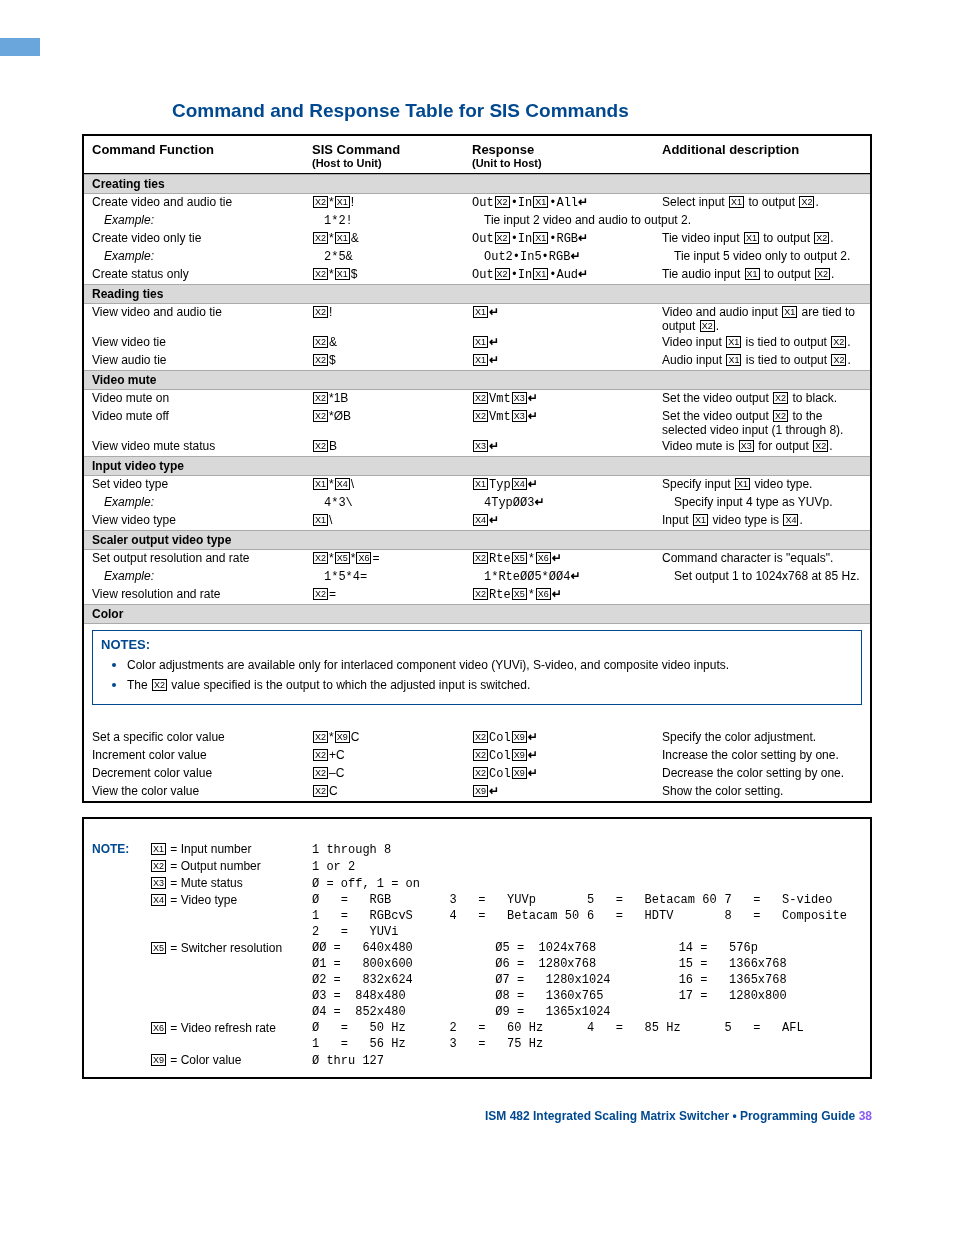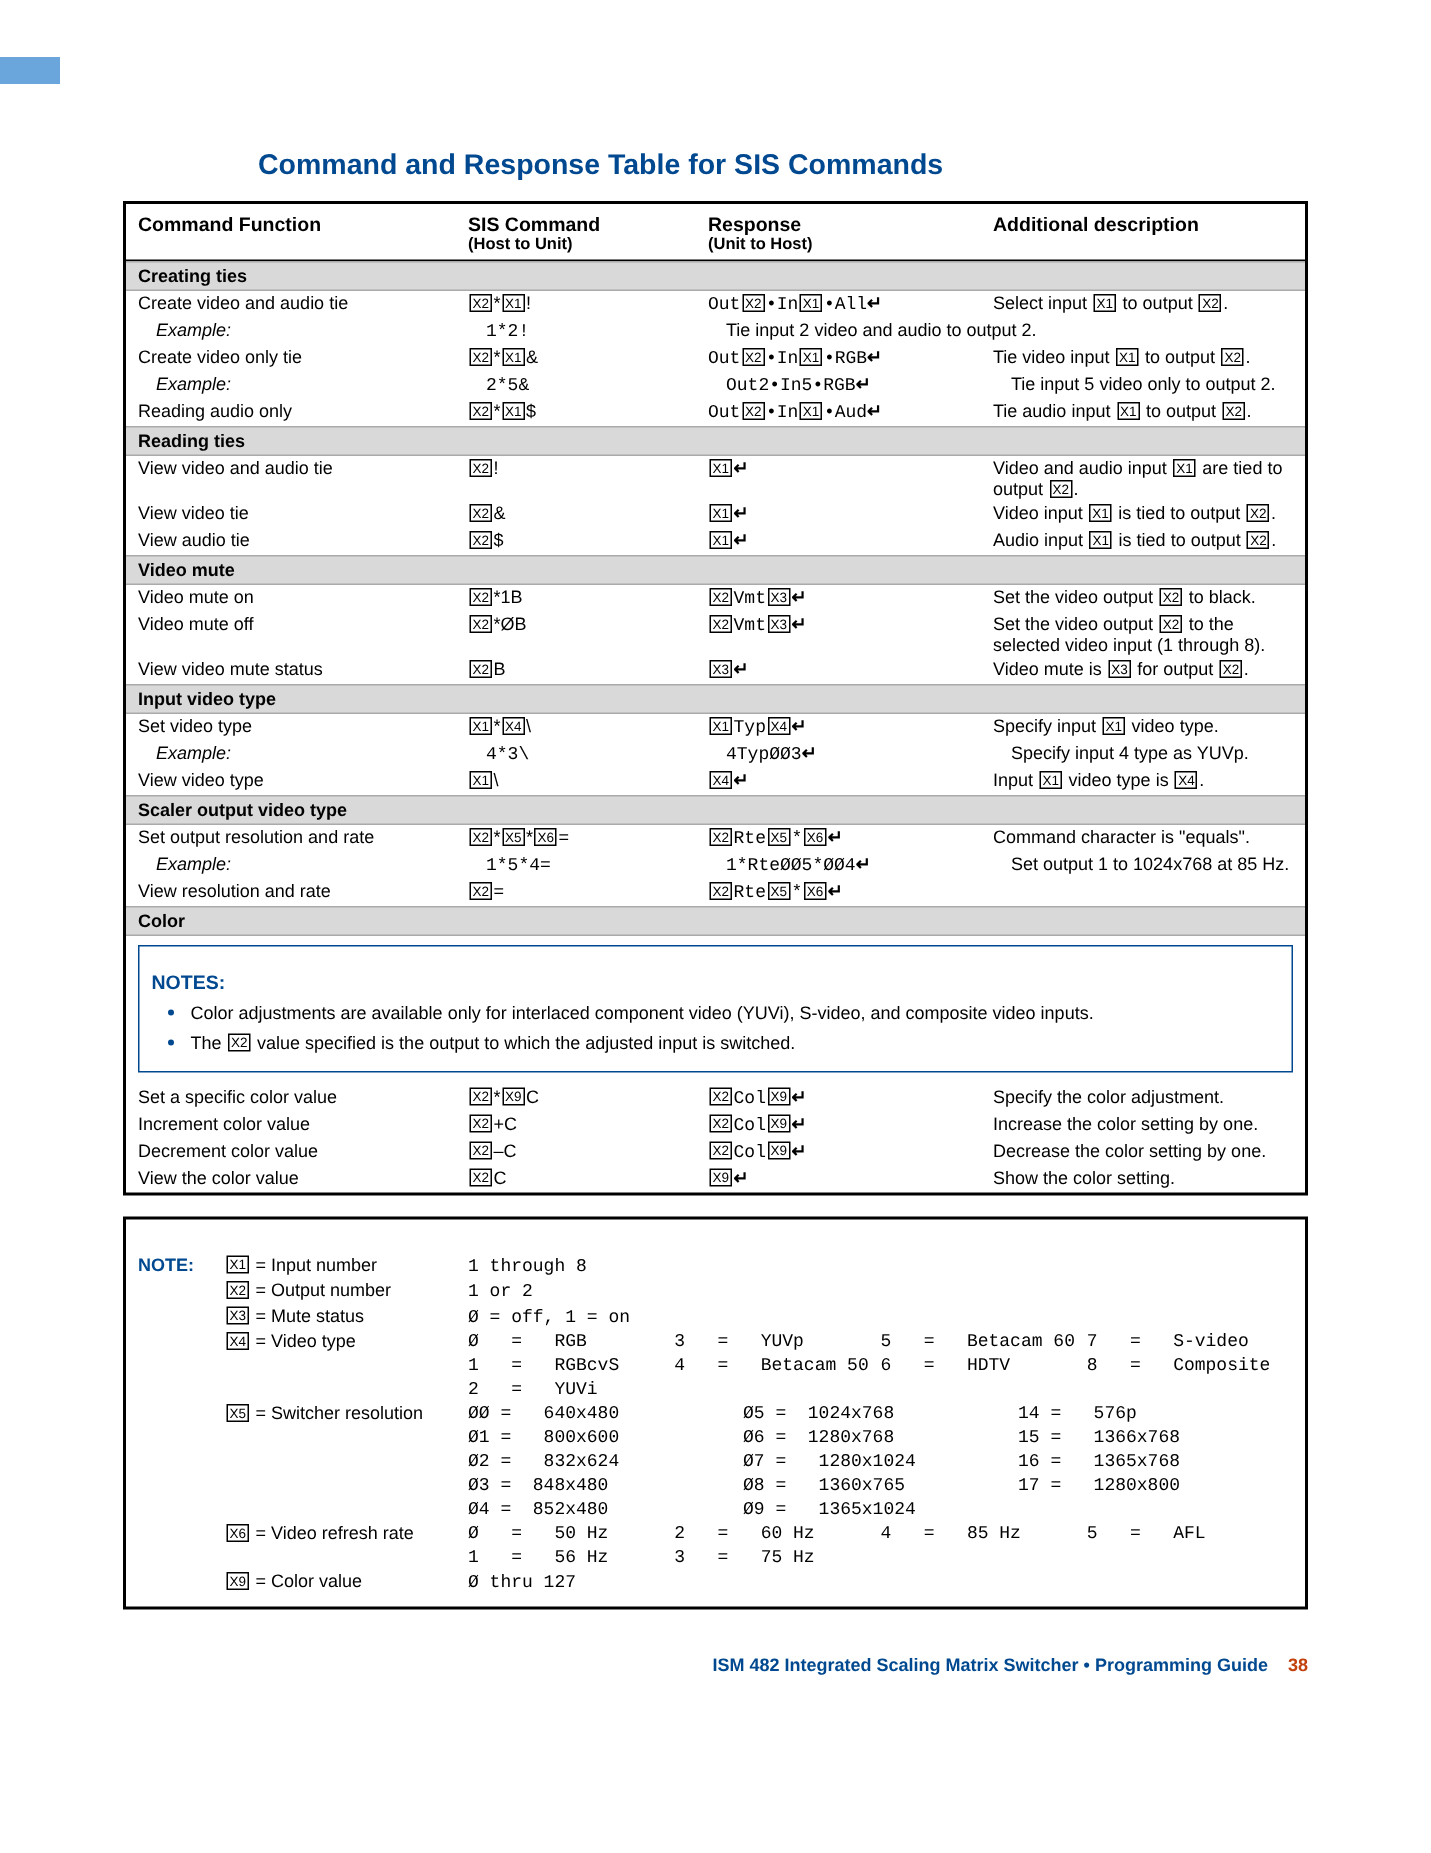--- a/index.html
+++ b/index.html
@@ -78,22 +78,22 @@
     font-style: normal;
     vertical-align: 1px;
   }
   .enter::after {
     content: "↵";
     font-family: Arial, sans-serif;
     font-weight: bold;
   }
   .notes-box {
     border: 1.5px solid #004990;
-    margin: 6px 8px 8px 8px;
-    padding: 16px 8px 8px 8px;
+    margin: 6px 8px 24px 8px;
+    padding: 6px 8px 8px 8px;
   }
   .notes-title {
     color: #004990;
     font-weight: bold;
     font-size: 13px;
     margin-bottom: 4px;
   }
   .notes-box ul { margin: 0 0 0 26px; padding: 0; }
   .notes-box li { margin: 4px 0; color: #000; }
   .notes-box li::marker { color: #004990; font-size: 14px; }
@@ -113,21 +113,21 @@
   .legend-rest .c { flex: 1; white-space: pre; }
   .slash0 { font-family: "Courier New", monospace; }
 
   .footer {
     text-align: right;
     color: #004990;
     font-weight: bold;
     font-size: 12px;
     margin-top: 30px;
   }
-  .footer .pg { color: #c2410c; margin-left: 10px; }
+  .footer .pg { color: #8b5cf6; }
 </style>
 </head>
 <body>
 <div class="top-stripe"></div>
 
 <div class="page">
 
   <h1 class="section-title">Command and Response Table for SIS Commands</h1>
 
   <div class="outer-table">
@@ -166,21 +166,21 @@
           <div class="c3">Out<span class="boxvar">X2</span>•In<span class="boxvar">X1</span>•RGB<span class="enter"></span></div>
           <div class="c4">Tie video input <span class="boxvar">X1</span> to output <span class="boxvar">X2</span>.</div>
         </div>
         <div class="row">
           <div class="c1 indent">Example:</div>
           <div class="c2"><span class="mono">2*5&amp;</span></div>
           <div class="c3">Out2•In5•RGB<span class="enter"></span></div>
           <div class="c4">Tie input 5 video only to output 2.</div>
         </div>
         <div class="row">
-          <div class="c1">Reading audio only</div>
+          <div class="c1">Create status only</div>
           <div class="c2"><span class="boxvar">X2</span>*<span class="boxvar">X1</span>$</div>
           <div class="c3">Out<span class="boxvar">X2</span>•In<span class="boxvar">X1</span>•Aud<span class="enter"></span></div>
           <div class="c4">Tie audio input <span class="boxvar">X1</span> to output <span class="boxvar">X2</span>.</div>
         </div>
         <div class="section-bar">Reading ties</div>
         <div class="row">
           <div class="c1">View video and audio tie</div>
           <div class="c2"><span class="boxvar">X2</span>!</div>
           <div class="c3"><span class="boxvar">X1</span><span class="enter"></span></div>
           <div class="c4">Video and audio input <span class="boxvar">X1</span> are tied to output <span class="boxvar">X2</span>.</div>

